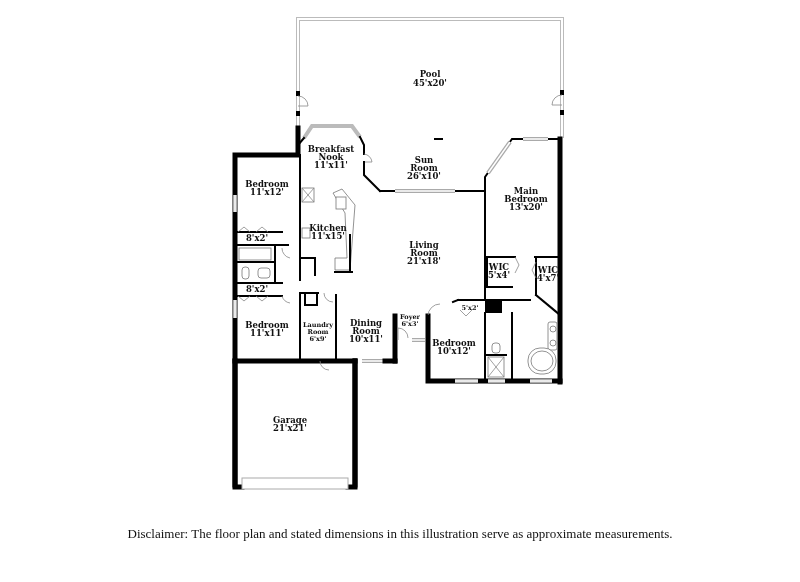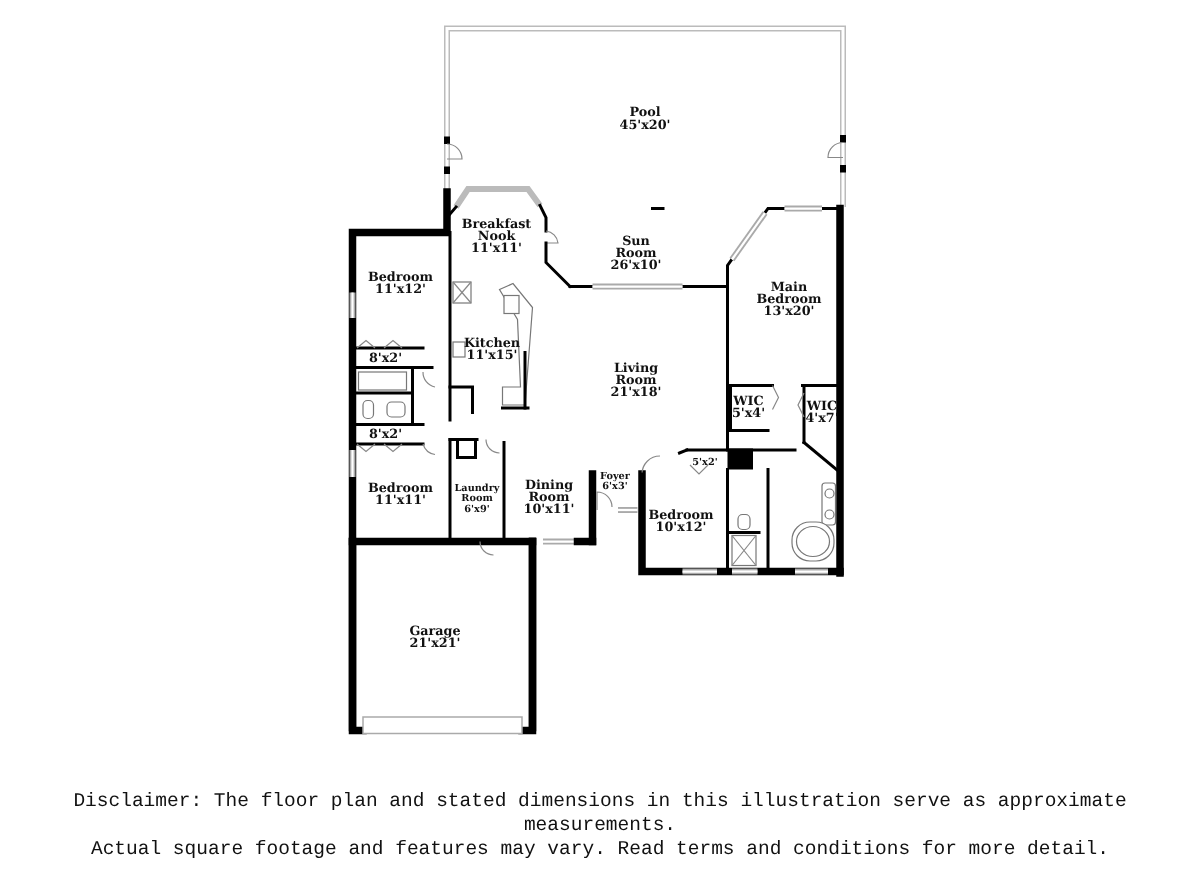--- a/index.html
+++ b/index.html
@@ -9,21 +9,21 @@
   .thick { stroke-width:5; }
   .thin { stroke-width:2; }
   .ext { stroke:#bbb; stroke-width:4; fill:none; }
   .extin { stroke:#fff; stroke-width:2; fill:none; }
   .win { stroke:#aaa; stroke-width:4; fill:none; }
   .winin { stroke:#fff; stroke-width:1.5; fill:none; }
   .door { stroke:#888; stroke-width:0.8; fill:none; }
   .fix { stroke:#777; stroke-width:0.8; fill:#fff; }
   .lbl { font-family:"DejaVu Serif", "Liberation Serif", serif; font-weight:bold; font-size:8.5px; fill:#111; text-anchor:middle; }
   .lbl-sm { font-family:"DejaVu Serif", "Liberation Serif", serif; font-weight:bold; font-size:6.5px; fill:#111; text-anchor:middle; }
-  .disclaimer { position:absolute; left:0; width:800px; top:526px; text-align:center; font-family:Liberation Mono, monospace; font-size:13px; line-height:16px; color:#111; }
+  .disclaimer { position:absolute; left:0; width:800px; top:526px; text-align:center; font-family:Liberation Serif, serif; font-size:13px; line-height:16px; color:#111; }
 </style>
 </head>
 <body>
 
 <svg id="plan" viewBox="0 0 800 582" xmlns="http://www.w3.org/2000/svg">
 
   <g>
     <polyline class="ext" points="298,128 298,19 562,19 562,138"></polyline>
     <polyline class="extin" points="298,128 298,19 562,19 562,138"></polyline>
 
@@ -183,14 +183,13 @@
     <text class="lbl" x="366" y="326"><tspan x="366">Dining</tspan><tspan x="366" dy="8">Room</tspan><tspan x="366" dy="8">10'x11'</tspan></text>
     <text class="lbl-sm" x="410" y="319"><tspan x="410">Foyer</tspan><tspan x="410" dy="7">6'x3'</tspan></text>
     <text class="lbl-sm" x="470" y="310">5'x2'</text>
     <text class="lbl" x="454" y="346"><tspan x="454">Bedroom</tspan><tspan x="454" dy="8">10'x12'</tspan></text>
     <text class="lbl" x="290" y="423"><tspan x="290">Garage</tspan><tspan x="290" dy="8">21'x21'</tspan></text>
   </g>
 </svg>
 
 <div class="disclaimer">
   <div>Disclaimer: The floor plan and stated dimensions in this illustration serve as approximate measurements.</div>
-  <div>Actual square footage and features may vary. Read terms and conditions for more detail.</div>
 </div>
 
 </body></html>

